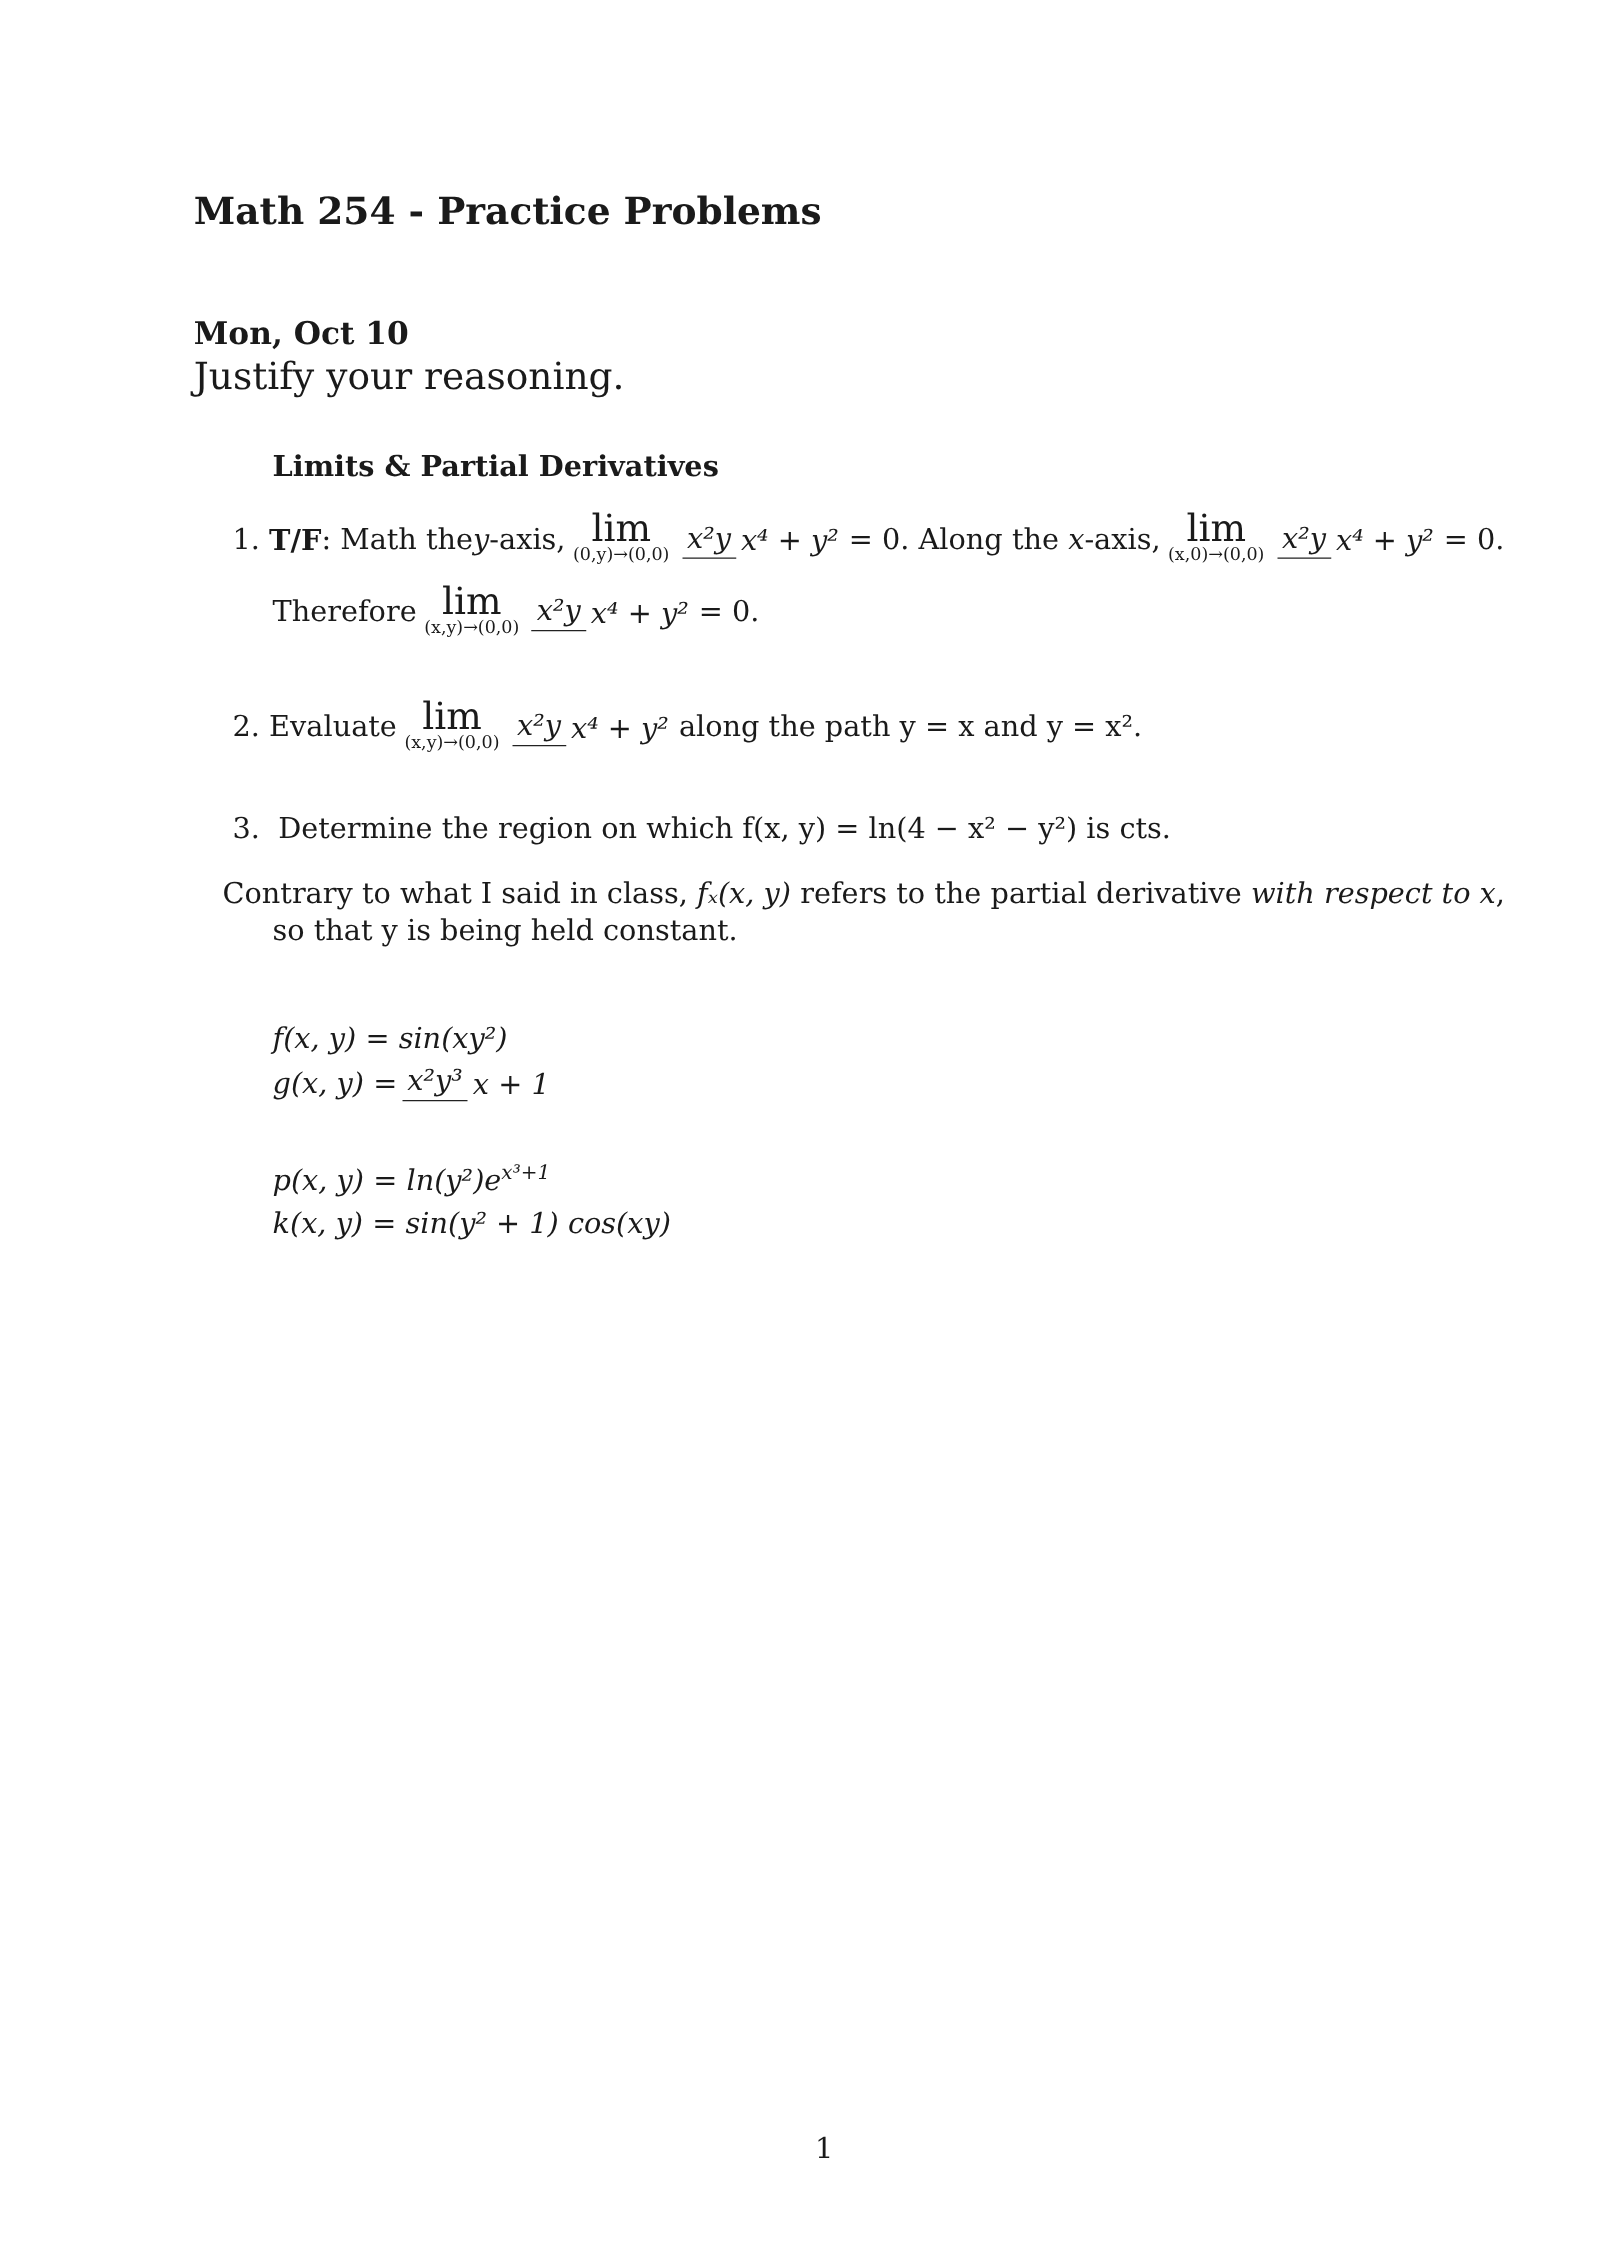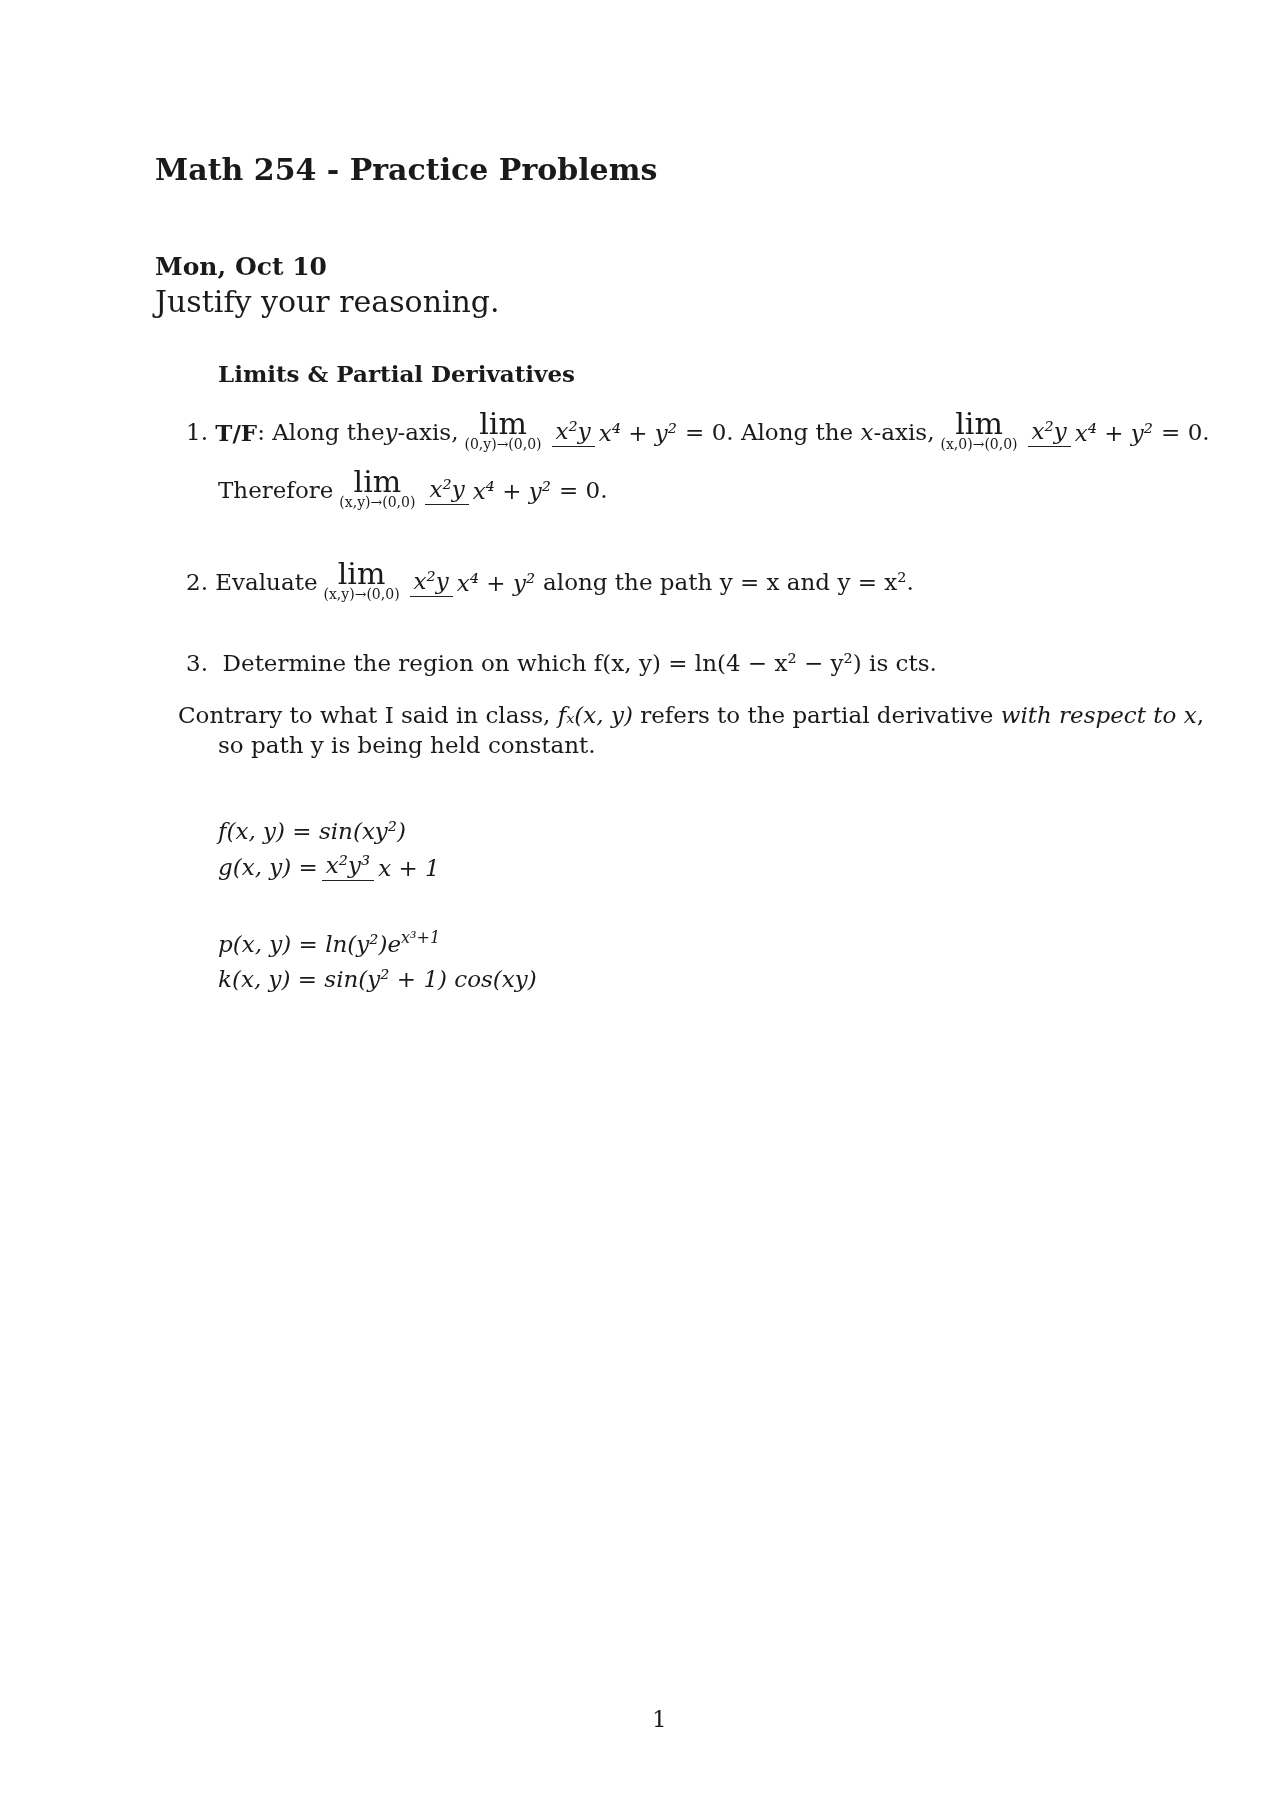--- a/index.html
+++ b/index.html
@@ -28,21 +28,21 @@
 
 <div class="page">
   <div class="abs title">Math 254 - Practice Problems</div>
   <div class="abs date">Mon, Oct 10</div>
   <div class="abs instr">Justify your reasoning.</div>
   <div class="abs section">Limits &amp; Partial Derivatives</div>
 
   <div class="abs txt row" style="left:186px;top:412px;">
     <span>1.</span>&nbsp;
     <b>T/F</b>
-    <span>: Along the </span><i>y</i><span>-axis,</span>
+    <span>: Math the </span><i>y</i><span>-axis,</span>
     <span class="lim">
       <span class="l">lim</span>
       <span class="sub">(0,y)→(0,0)</span>
     </span>
     <span class="frac">
       <span class="num">x²y</span>
       <span class="den">x⁴ + y²</span>
     </span>
     <span>= 0. Along the </span>&nbsp;<i>x</i><span>-axis,</span>
     <span class="lim">
@@ -84,21 +84,21 @@
 
   <div class="abs txt" style="left:186px;top:650px;">
     <span>3.</span>&nbsp;
     <span>Determine the region on which f(x, y) = ln(4 − x² − y²) is cts.</span>
   </div>
 
   <div class="abs txt" style="left:178px;top:702px;">
     <span>Contrary to what I said in class, </span><i>fₓ(x, y)</i><span> refers to the partial derivative </span><i>with respect to x</i><span>,</span>
   </div>
   <div class="abs txt" style="left:218px;top:732px;">
-    <span>so path y is being held constant.</span>
+    <span>so that y is being held constant.</span>
   </div>
 
   <div class="abs txt m" style="left:218px;top:818px;">f(x, y) = sin(xy²)</div>
   <div class="abs txt row m" style="left:218px;top:852px;">
     <span>g(x, y) =</span>
     <span class="frac">
       <span class="num">x²y³</span>
       <span class="den">x + 1</span>
     </span>
   </div>

